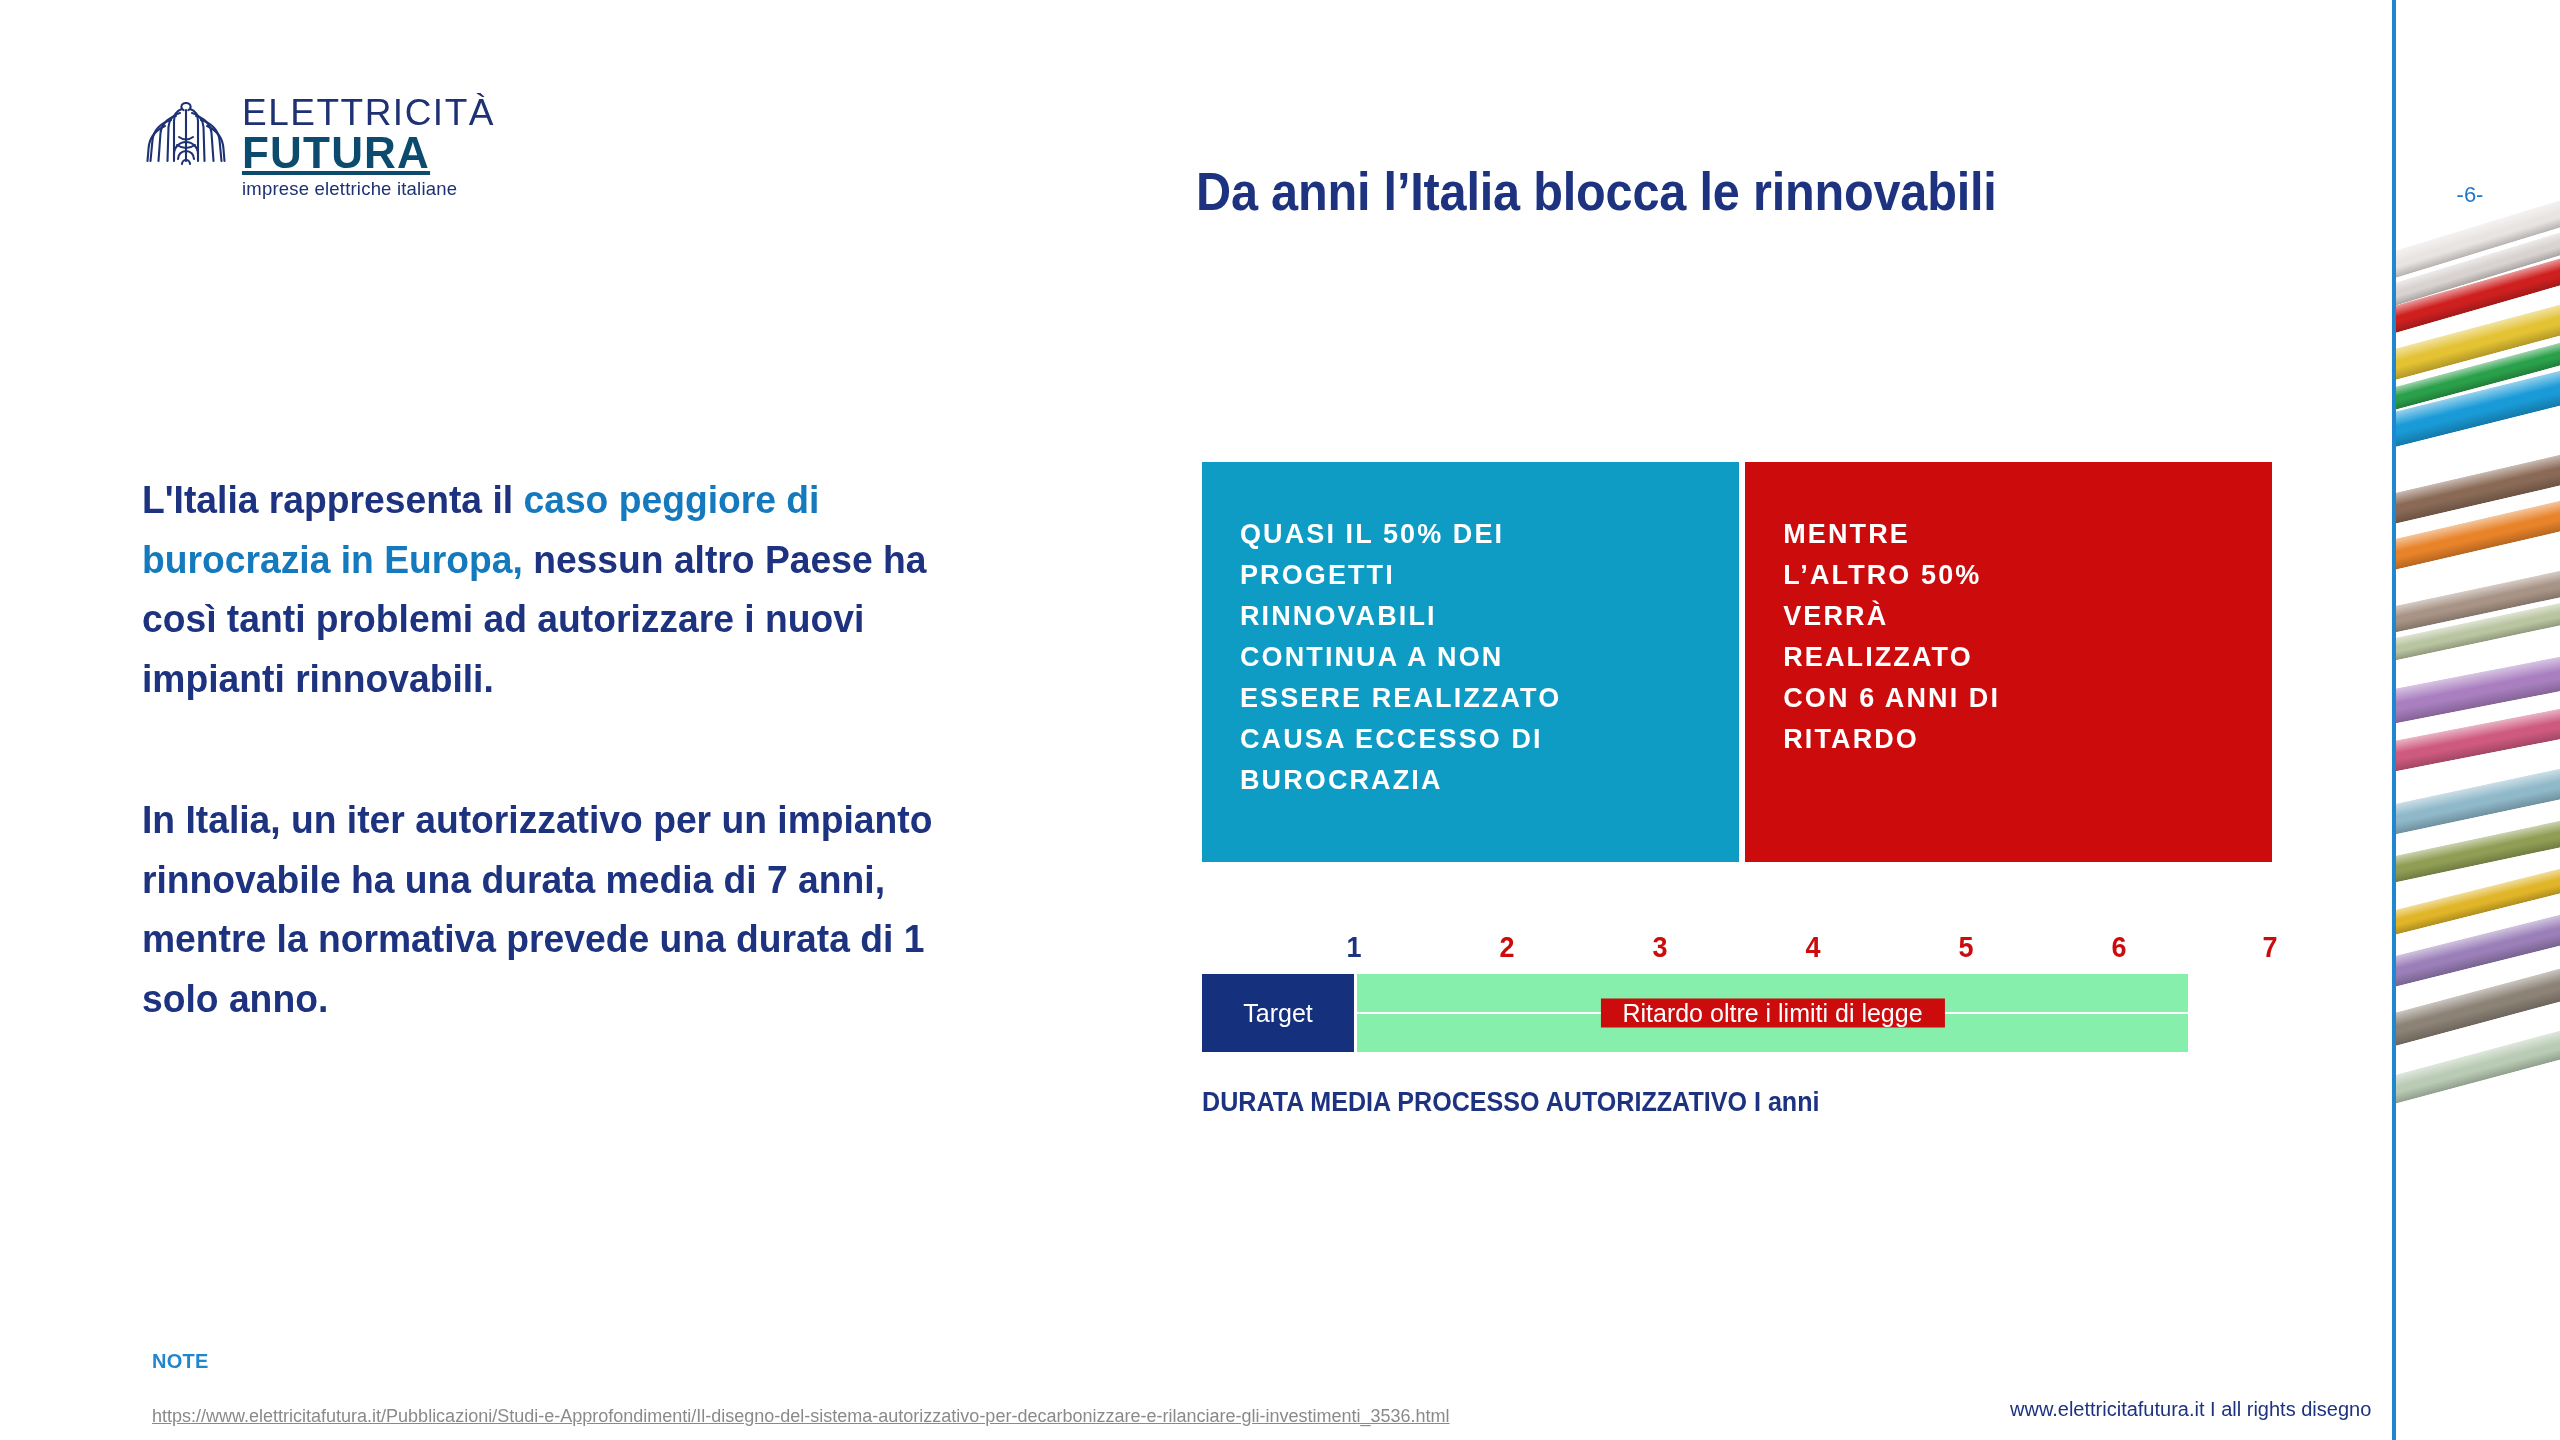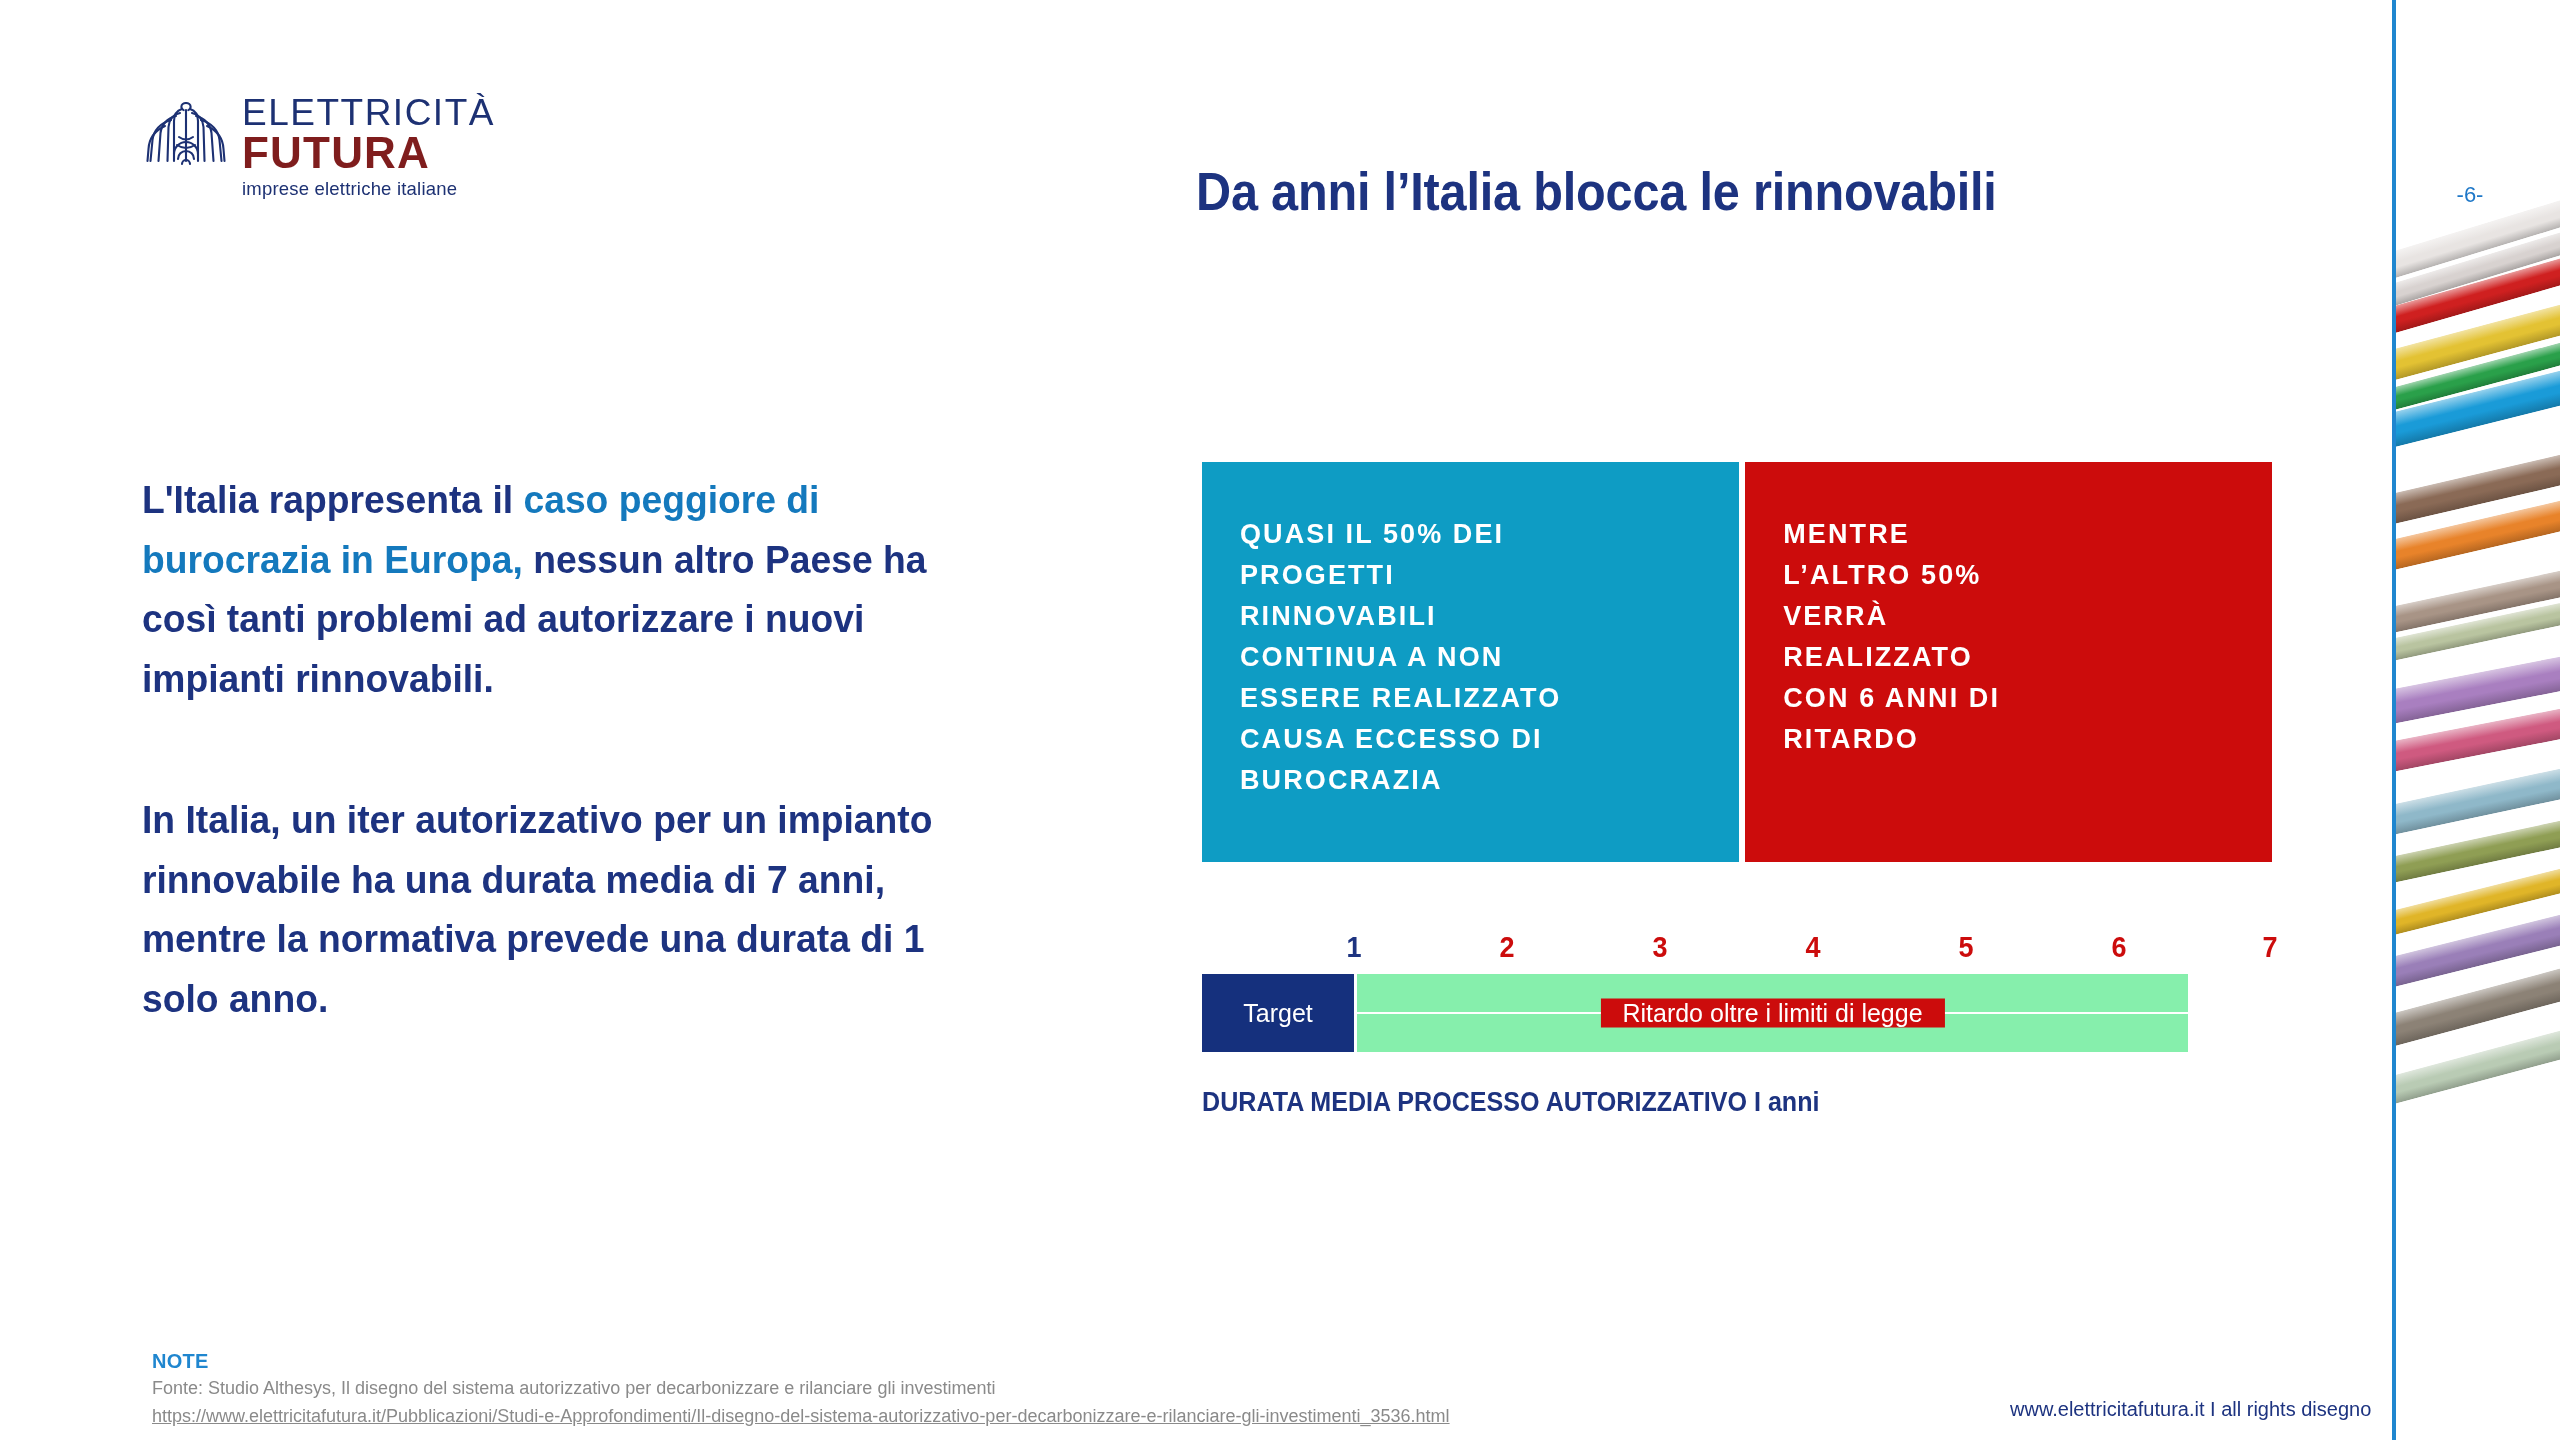--- a/index.html
+++ b/index.html
@@ -44,24 +44,25 @@
     font-size: 37px;
     letter-spacing: 1.5px;
     color: #1d3173;
     line-height: 1.0;
     font-weight: 400;
     white-space: nowrap;
   }
   .logo-line2 {
     font-size: 44px;
     letter-spacing: 1.2px;
-    color: #7f1d1d;
+    color: #0c4a6e;
     font-weight: 700;
     line-height: 1.02;
     white-space: nowrap;
+    text-decoration: underline;
   }
   .logo-line3 {
     font-size: 18.5px;
     color: #1d3173;
     font-weight: 400;
     letter-spacing: 0.2px;
     line-height: 1.1;
     margin-top: 3px;
     white-space: nowrap;
   }
@@ -373,17 +374,16 @@
       <div id="bar-target">Target</div>
       <div id="bar-delay">
         <div id="delay-rule"></div>
         <div id="delay-label">Ritardo oltre i limiti di legge</div>
       </div>
     </div>
   </div>
   <div id="chart-caption">DURATA MEDIA PROCESSO AUTORIZZATIVO I anni</div>
 
   <div id="note-title">NOTE</div>
-  <div id="note-source">Fonte: Studio Althesys, Il disegno del sistema autorizzativo per decarbonizzare e rilanciare gli investimenti</div>
   <a id="note-link" href="#">https://www.elettricitafutura.it/Pubblicazioni/Studi-e-Approfondimenti/Il-disegno-del-sistema-autorizzativo-per-decarbonizzare-e-rilanciare-gli-investimenti_3536.html</a>
   <div id="footer-right">www.elettricitafutura.it I all rights disegno</div>
 
 </div>
 
 </body></html>

